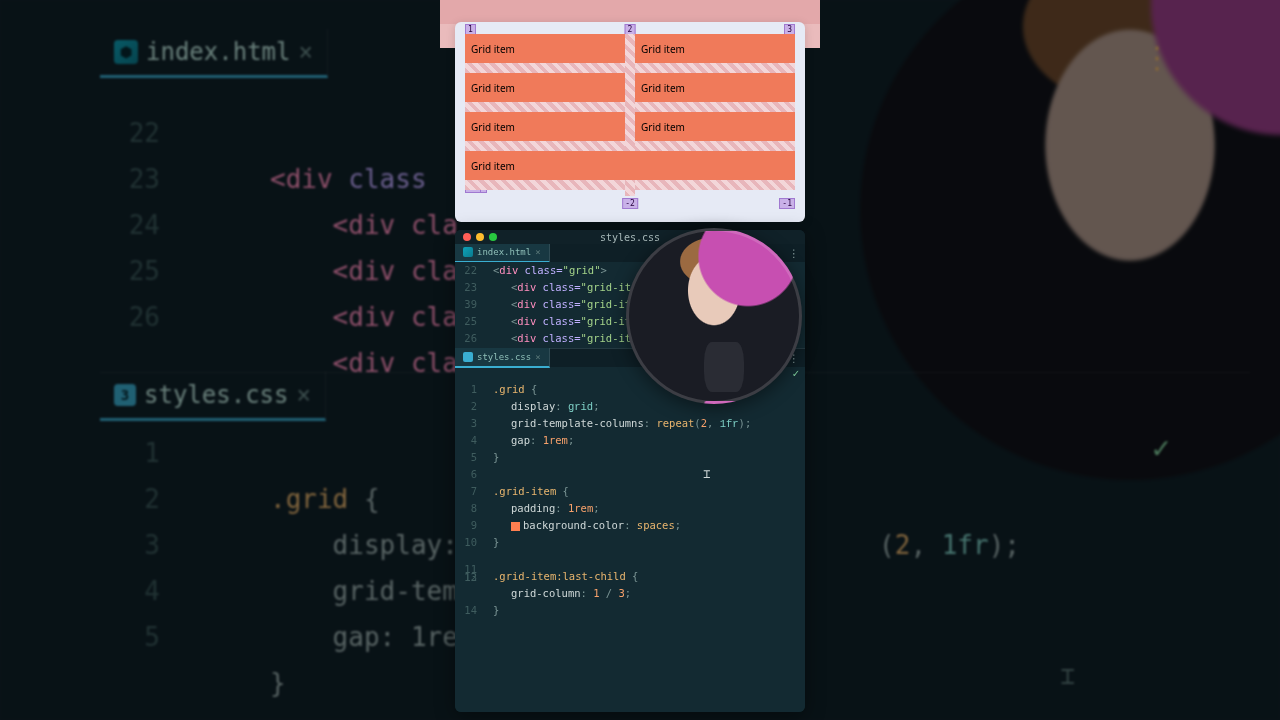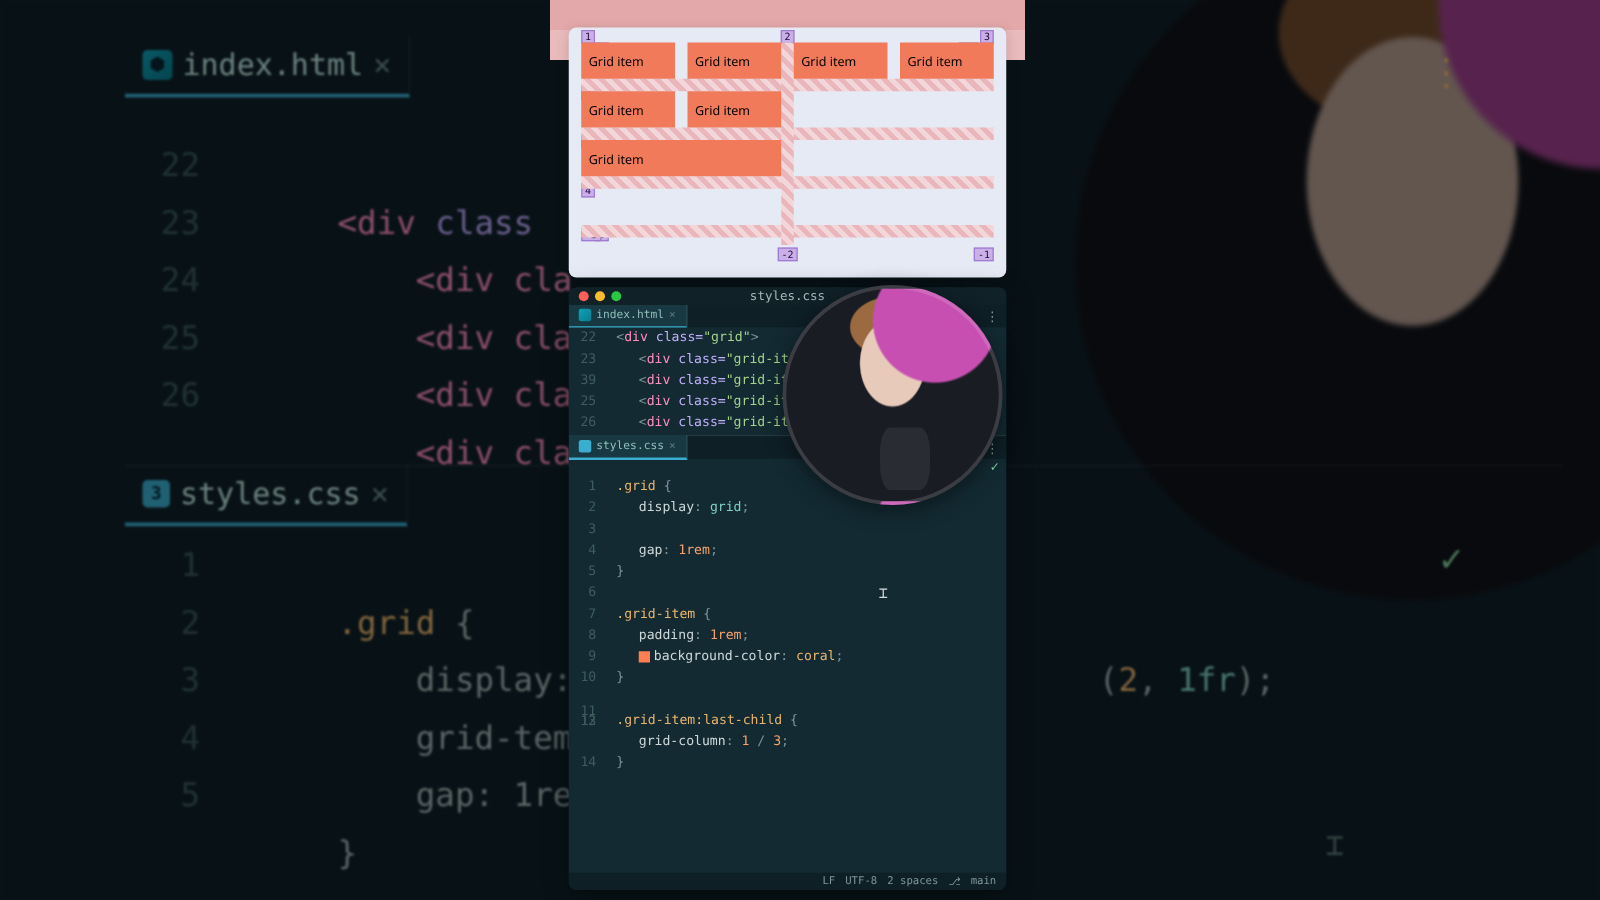--- a/index.html
+++ b/index.html
@@ -21,42 +21,42 @@
   .bg-check{position:absolute;right:110px;top:430px;color:#84d4a0;font-size:30px;}
   .bg-cursor{position:absolute;right:205px;bottom:30px;color:#5c7a7a;font-size:24px;}
 
   
   .fg{position:absolute;left:440px;top:0;width:380px;height:720px;background:linear-gradient(#e3a8aa 0 24px,#eabbbc 24px 48px,transparent 48px);}
   .fg-inner{position:absolute;left:15px;right:15px;top:22px;bottom:8px;display:flex;flex-direction:column;gap:8px;}
 
   
   .browser{background:#e6eaf5;border-radius:6px;padding:4px;box-shadow:0 2px 10px rgba(0,0,0,.15);position:relative;height:192px;}
   .track{position:absolute;font-size:8px;background:#c9b1e8;color:#25003d;border:1px solid #a079d0;padding:0 2px;line-height:9px;}
-  .grid-render{position:absolute;left:10px;right:10px;top:12px;bottom:6px;display:grid;grid-template-columns:1fr 1fr 1fr 1fr;grid-template-rows:29px 29px 29px 29px;gap:10px;}
+  .grid-render{position:absolute;left:10px;right:10px;top:12px;bottom:6px;display:grid;grid-template-columns:1fr 1fr;grid-template-rows:29px 29px 29px 29px;gap:10px;}
   .g-item{background:#f07a5a;color:#000;font-size:10px;padding:8px 6px;font-family:system-ui,Helvetica,Arial;}
   .g-item.full{grid-column:1/3;}
   .gap-line{position:absolute;background:repeating-linear-gradient(45deg,#e8b6bb 0 4px,#f3d6d9 4px 8px);}
 
   
   .editor{flex:1;background:#132a32;border-radius:6px;overflow:hidden;display:flex;flex-direction:column;font-size:10.5px;box-shadow:0 4px 20px rgba(0,0,0,.4);position:relative;}
   .mac-bar{background:#102128;height:14px;display:flex;align-items:center;gap:5px;padding:0 8px;position:relative;}
   .mac-bar .title{position:absolute;left:0;right:0;text-align:center;color:#a7b8b8;font-size:10px;}
   .dot{width:8px;height:8px;border-radius:50%;}
   .dr{background:#ff5f57;} .dy{background:#febc2e;} .dg{background:#28c840;}
   .etabs{display:flex;align-items:center;background:#0e1f26;height:18px;}
   .etab{display:flex;align-items:center;gap:4px;padding:0 8px;height:100%;font-size:9px;color:#8fbfb8;border-right:1px solid rgba(255,255,255,.1);}
   .etab.active{background:#183842;border-bottom:2px solid #3aaed1;}
   .etab .x{color:#5c7a7a;}
   .etab .mini-shield{width:10px;height:10px;background:linear-gradient(135deg,#0ea2b9,#0a7b8e);border-radius:2px;}
   .etab .mini-css3{width:10px;height:10px;background:#3aaed1;border-radius:2px;}
   .ekebab{margin-left:auto;padding:0 6px;color:#869c9c;}
   .code-area{position:relative;background:#132a32;}
   .ln{position:absolute;left:0;width:22px;text-align:right;color:#3f5c5e;}
   .cl{position:absolute;left:38px;white-space:pre;color:#cfd8d8;}
-  .lh{height:17px;line-height:17px;} .c-attr{color:#c0b0ff;} .c-str{color:#a4d38a;} .c-sel{color:#e8b56e;} .c-prop{color:#cfd8d8;} .c-val{color:#7fd1c7;} .c-num{color:#f7a16b;} .c-pun{color:#7a9494;} .c-tag{color:#ff8fbf;}
+  .lh{height:17px;line-height:17px;} .c-attr{color:#c0b0ff;} .c-str{color:#a4d38a;} .c-sel{color:#e8b56e;} .c-prop{color:#cfd8d8;} .c-val{color:#7fd1c7;font-family:Liberation Mono, monospace;} .c-num{color:#f7a16b;} .c-pun{color:#7a9494;} .c-tag{color:#ff8fbf;}
   .swatch{display:inline-block;width:9px;height:9px;background:#ff7f50;vertical-align:middle;margin-right:3px;}
   .divider{height:1px;background:rgba(255,255,255,.08);}
   .status{height:14px;background:#0e1f26;display:flex;align-items:center;justify-content:flex-end;gap:8px;padding:0 8px;color:#7c9696;font-size:8.5px;}
 
   
   .cam{position:absolute;width:170px;height:170px;border-radius:50%;right:18px;top:228px;overflow:hidden;border:3px solid rgba(255,255,255,.15);background:
      radial-gradient(circle at 70% 15%,#c74fb1 0 26%,transparent 27%),
      radial-gradient(ellipse 60% 80% at 50% 35%,#e8caba 0 25%,transparent 26%),
      radial-gradient(ellipse 70% 50% at 50% 18%,#9b6a41 0 28%,transparent 29%),
      #1a1c24;
@@ -215,40 +215,34 @@
         <div class="ln lh" style="top:119px">8</div>
         <div class="ln lh" style="top:136px">9</div>
         <div class="ln lh" style="top:153px">10</div>
         <div class="ln lh" style="top:180px">11</div>
         <div class="ln lh" style="top:188px">12</div>
         <div class="ln lh" style="top:188px">13</div>
         <div class="ln lh" style="top:221px">14</div>
 
         <div class="cl lh" style="top:0"><span class="c-sel">.grid</span><span class="c-pun"> {</span></div>
         <div class="cl lh" style="top:17px;left:56px"><span class="c-prop">display</span><span class="c-pun">: </span><span class="c-val">grid</span><span class="c-pun">;</span></div>
+        <div class="cl lh" style="top:34px;left:56px"><span class="c-prop">grid-template-columns</span><span class="c-pun">: </span><span class="c-sel">repeat</span><span class="c-pun">(</span><span class="c-num">2</span><span class="c-pun">, </span><span class="c-val">1fr</span><span class="c-pun">)</span><span class="c-pun">;</span></div>
         <div class="cl lh" style="top:51px;left:56px"><span class="c-prop">gap</span><span class="c-pun">: </span><span class="c-num">1rem</span><span class="c-pun">;</span></div>
         <div class="cl lh" style="top:68px"><span class="c-pun">}</span></div>
 
         <span class="text-cursor" style="left:248px;top:86px;">⌶</span>
 
         <div class="cl lh" style="top:102px"><span class="c-sel">.grid-item</span><span class="c-pun"> {</span></div>
         <div class="cl lh" style="top:119px;left:56px"><span class="c-prop">padding</span><span class="c-pun">: </span><span class="c-num">1rem</span><span class="c-pun">;</span></div>
-        <div class="cl lh" style="top:136px;left:56px"><span class="swatch"></span><span class="c-prop">background-color</span><span class="c-pun">: </span><span class="c-sel">coral</span><span class="c-pun">;</span></div>
+        <div class="cl lh" style="top:136px;left:56px"><span class="swatch"></span><span class="c-prop">background-color</span><span class="c-pun">: </span><span class="c-sel">spaces</span><span class="c-pun">;</span></div>
         <div class="cl lh" style="top:153px"><span class="c-pun">}</span></div>
 
         <div class="cl lh" style="top:187px"><span class="c-sel">.grid-item:last-child</span><span class="c-pun"> {</span></div>
         <div class="cl lh" style="top:204px;left:56px"><span class="c-prop">grid-column</span><span class="c-pun">: </span><span class="c-num">1</span><span class="c-pun"> / </span><span class="c-num">3</span><span class="c-pun">;</span></div>
         <div class="cl lh" style="top:221px"><span class="c-pun">}</span></div>
       </div>
 
-      <div class="status">
-        <span>LF</span>
-        <span>UTF-8</span>
-        <span>2 spaces</span>
-        <span>⎇</span>
-        <span>main</span>
-      </div>
     </div>
 
   </div>
 
   <div class="cam"></div>
 </div>
 
 </body></html>

